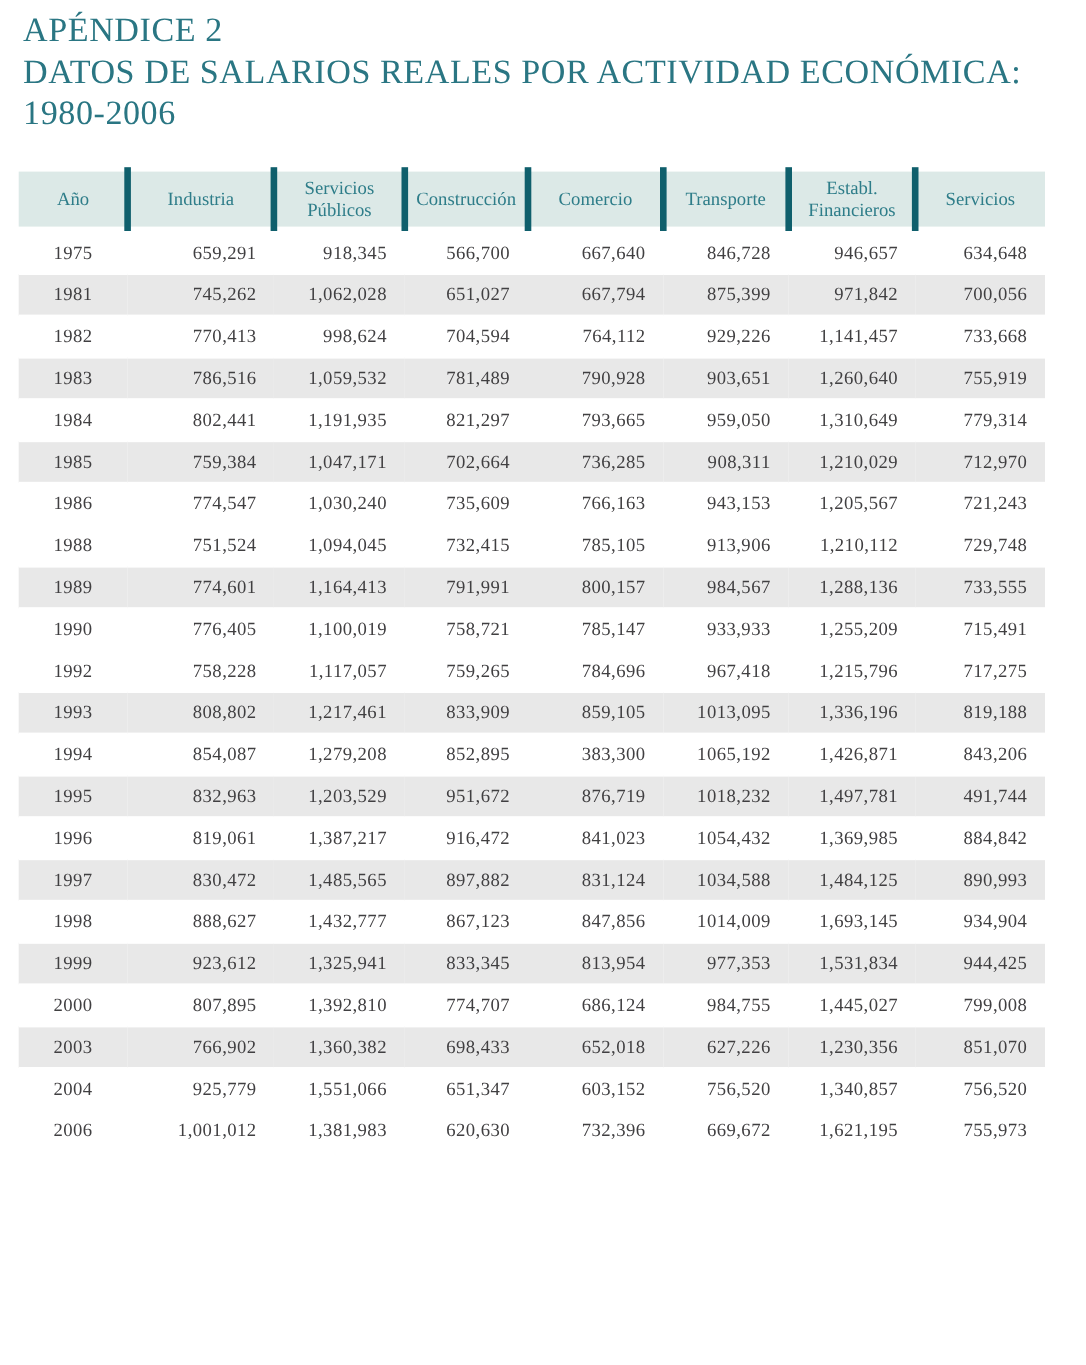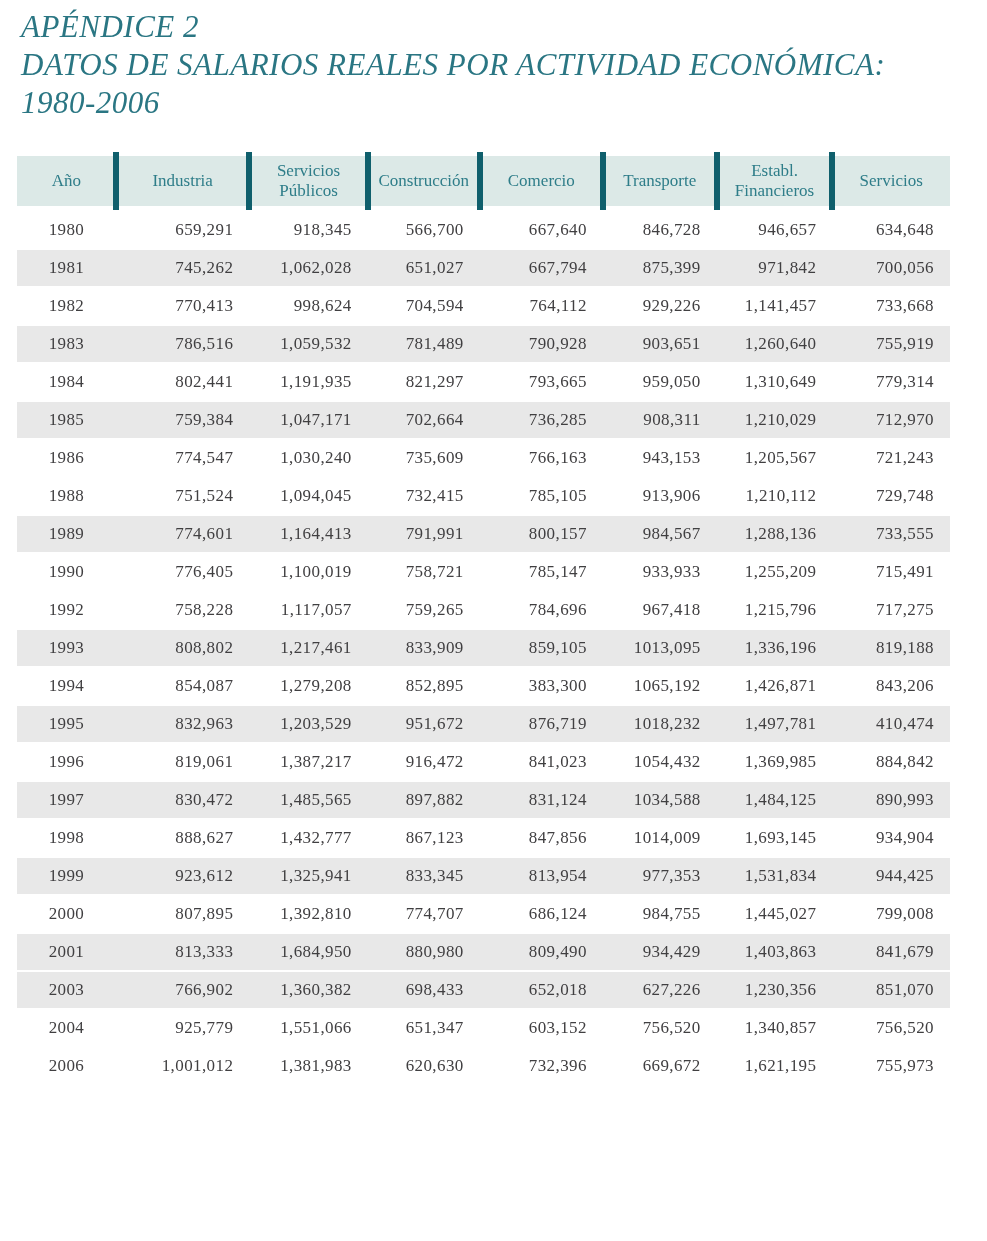--- a/index.html
+++ b/index.html
@@ -14,21 +14,20 @@
   .title-block {
     padding: 8px 0 0 21px;
     color: #2a7683;
   }
   .title-line {
     font-size: 31px;
     line-height: 38px;
     letter-spacing: 0.5px;
     font-weight: normal;
     white-space: nowrap;
-    font-style: italic;
   }
   table.salary-table {
     position: absolute;
     left: 17px;
     top: 152px;
     width: 933px;
     border-collapse: collapse;
     table-layout: fixed;
   }
   col.c-year  { width: 10.6%; }
@@ -131,21 +130,21 @@
           <th class="has-bar">
             <div class="hband">Establ. Financieros</div>
           </th>
           <th class="has-bar">
             <div class="hband">Servicios</div>
           </th>
         </tr>
     </thead>
     <tbody>
         <tr>
-          <td class="year-cell">1980</td>
+          <td class="year-cell">1975</td>
           <td class="value-cell">659,291</td>
           <td class="value-cell">918,345</td>
           <td class="value-cell">566,700</td>
           <td class="value-cell">667,640</td>
           <td class="value-cell">846,728</td>
           <td class="value-cell">946,657</td>
           <td class="value-cell">634,648</td>
         </tr>
         <tr class="stripe">
           <td class="year-cell">1981</td>
@@ -268,21 +267,21 @@
           <td class="value-cell">843,206</td>
         </tr>
         <tr class="stripe">
           <td class="year-cell">1995</td>
           <td class="value-cell">832,963</td>
           <td class="value-cell">1,203,529</td>
           <td class="value-cell">951,672</td>
           <td class="value-cell">876,719</td>
           <td class="value-cell">1018,232</td>
           <td class="value-cell">1,497,781</td>
-          <td class="value-cell">410,474</td>
+          <td class="value-cell">491,744</td>
         </tr>
         <tr>
           <td class="year-cell">1996</td>
           <td class="value-cell">819,061</td>
           <td class="value-cell">1,387,217</td>
           <td class="value-cell">916,472</td>
           <td class="value-cell">841,023</td>
           <td class="value-cell">1054,432</td>
           <td class="value-cell">1,369,985</td>
           <td class="value-cell">884,842</td>
@@ -321,30 +320,20 @@
           <td class="year-cell">2000</td>
           <td class="value-cell">807,895</td>
           <td class="value-cell">1,392,810</td>
           <td class="value-cell">774,707</td>
           <td class="value-cell">686,124</td>
           <td class="value-cell">984,755</td>
           <td class="value-cell">1,445,027</td>
           <td class="value-cell">799,008</td>
         </tr>
         <tr class="stripe">
-          <td class="year-cell">2001</td>
-          <td class="value-cell">813,333</td>
-          <td class="value-cell">1,684,950</td>
-          <td class="value-cell">880,980</td>
-          <td class="value-cell">809,490</td>
-          <td class="value-cell">934,429</td>
-          <td class="value-cell">1,403,863</td>
-          <td class="value-cell">841,679</td>
-        </tr>
-        <tr class="stripe">
           <td class="year-cell">2003</td>
           <td class="value-cell">766,902</td>
           <td class="value-cell">1,360,382</td>
           <td class="value-cell">698,433</td>
           <td class="value-cell">652,018</td>
           <td class="value-cell">627,226</td>
           <td class="value-cell">1,230,356</td>
           <td class="value-cell">851,070</td>
         </tr>
         <tr>

